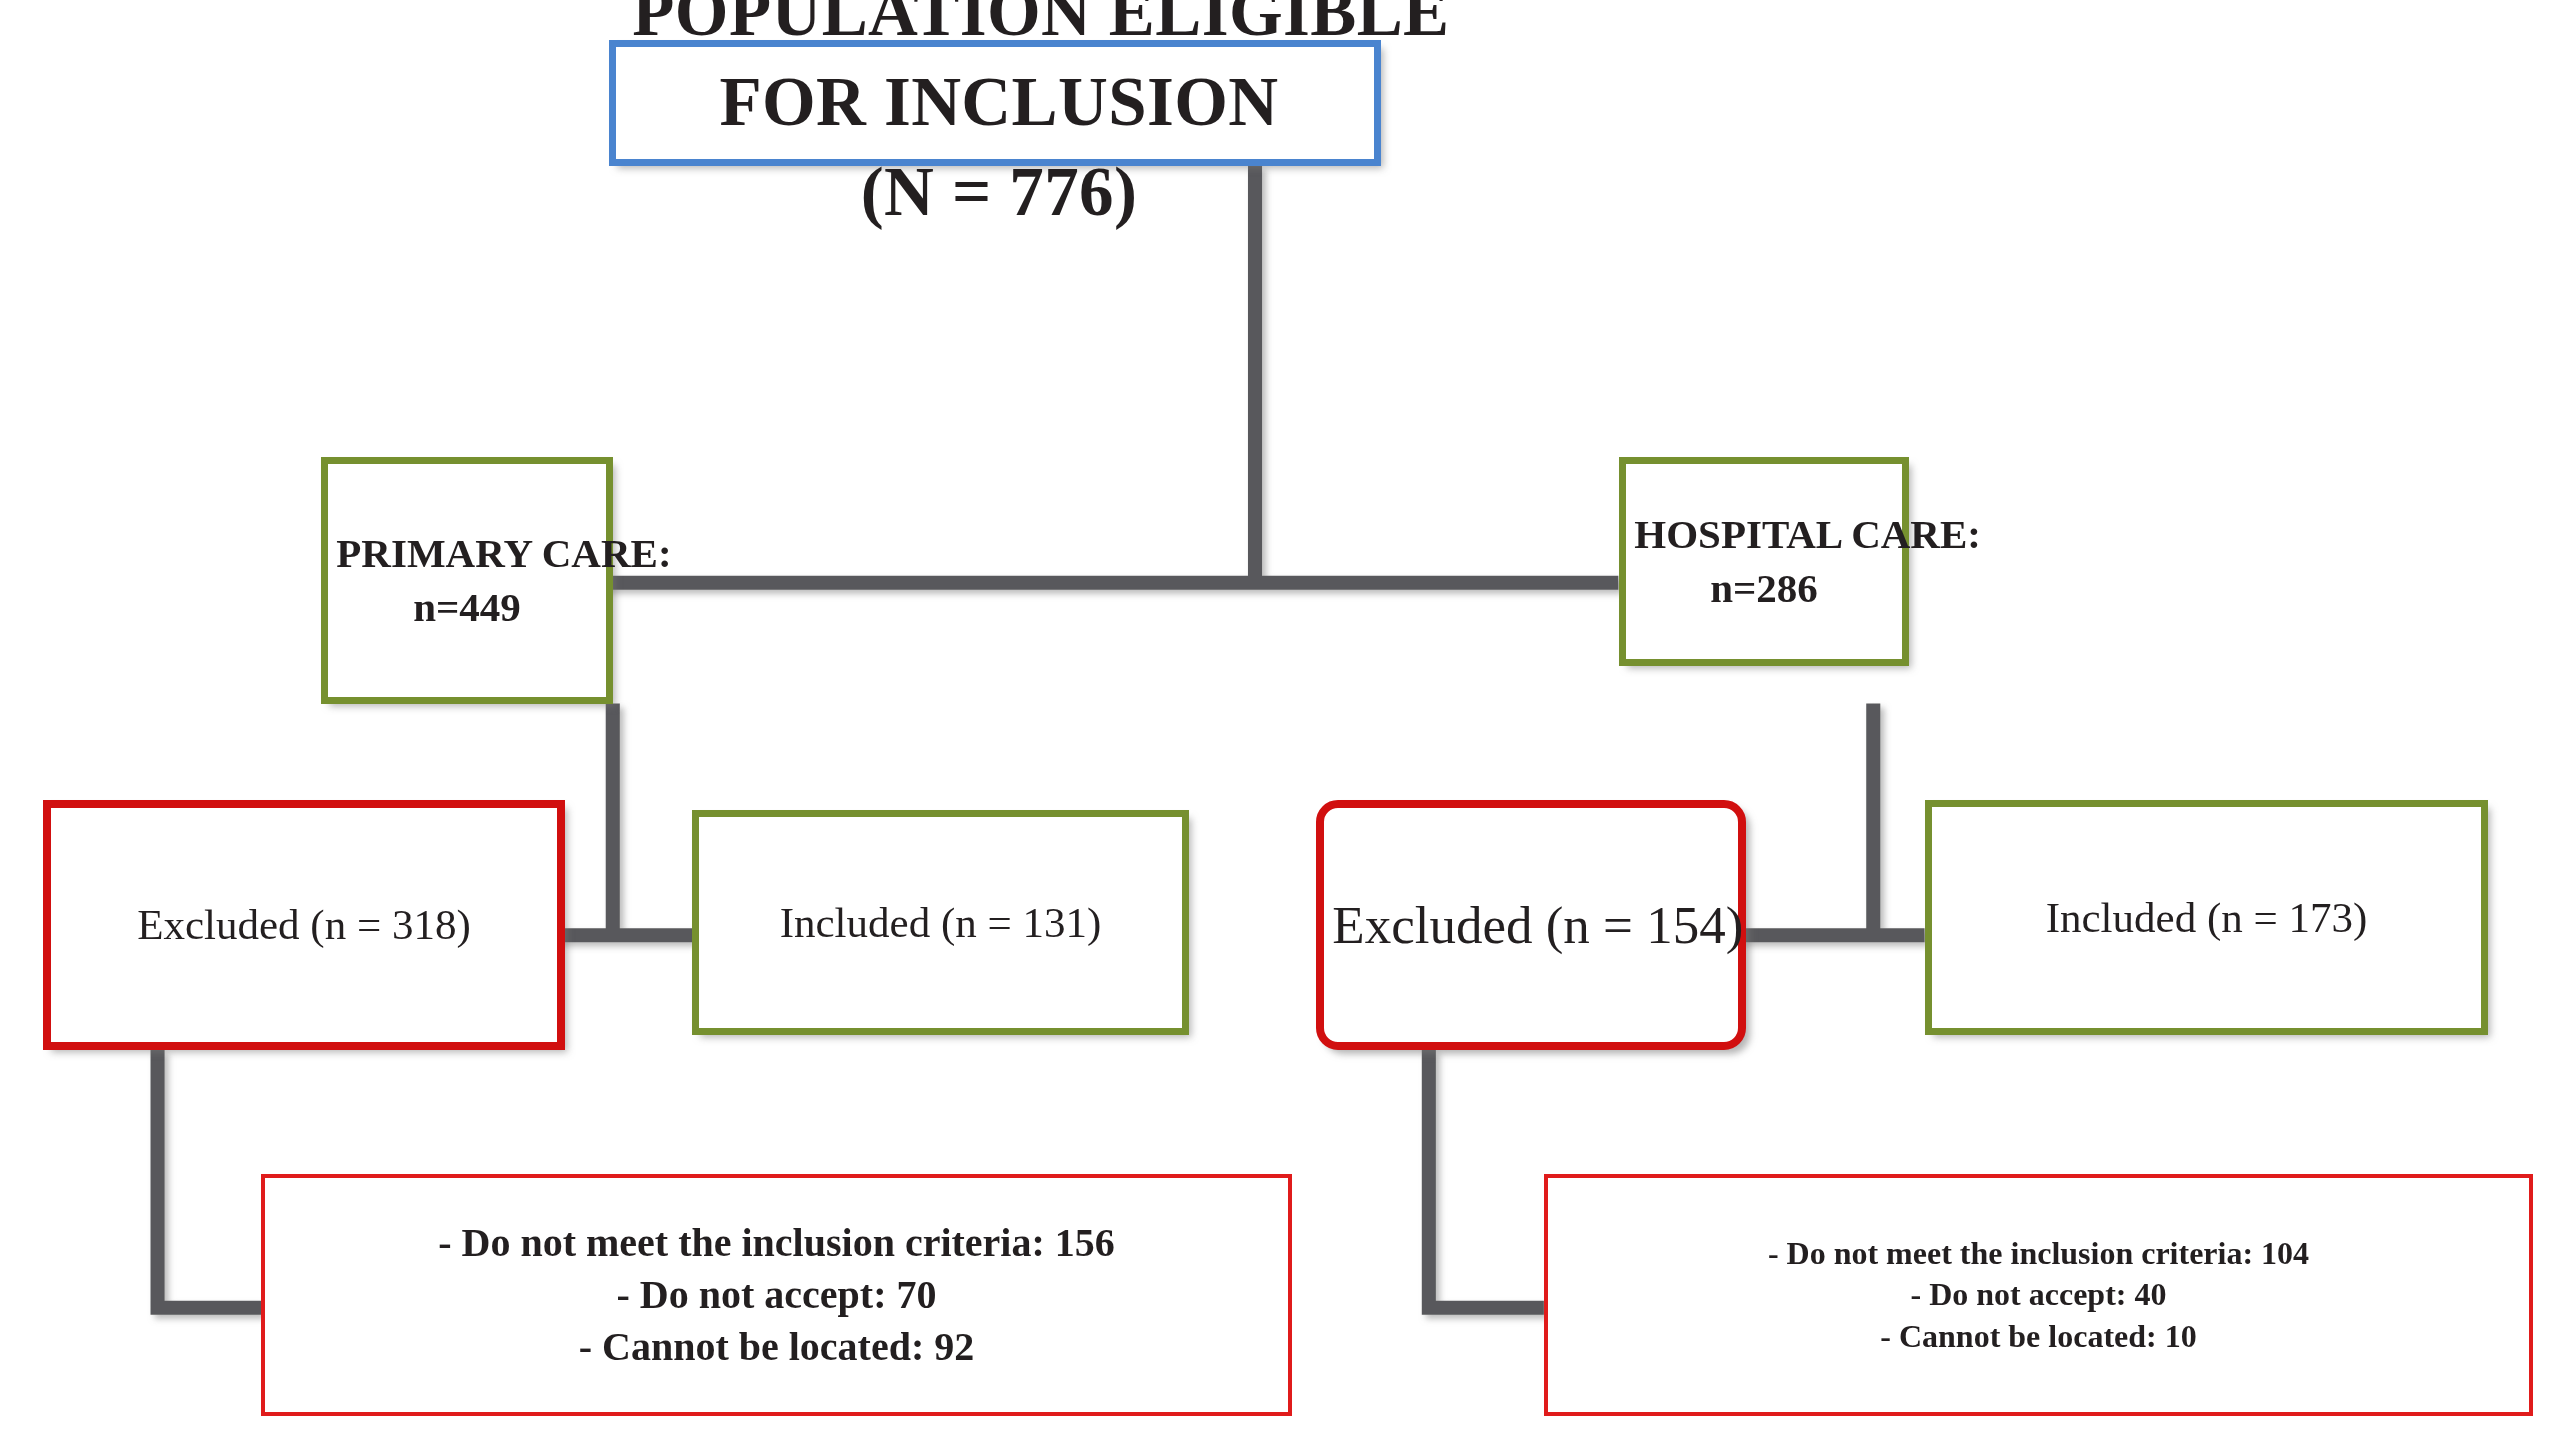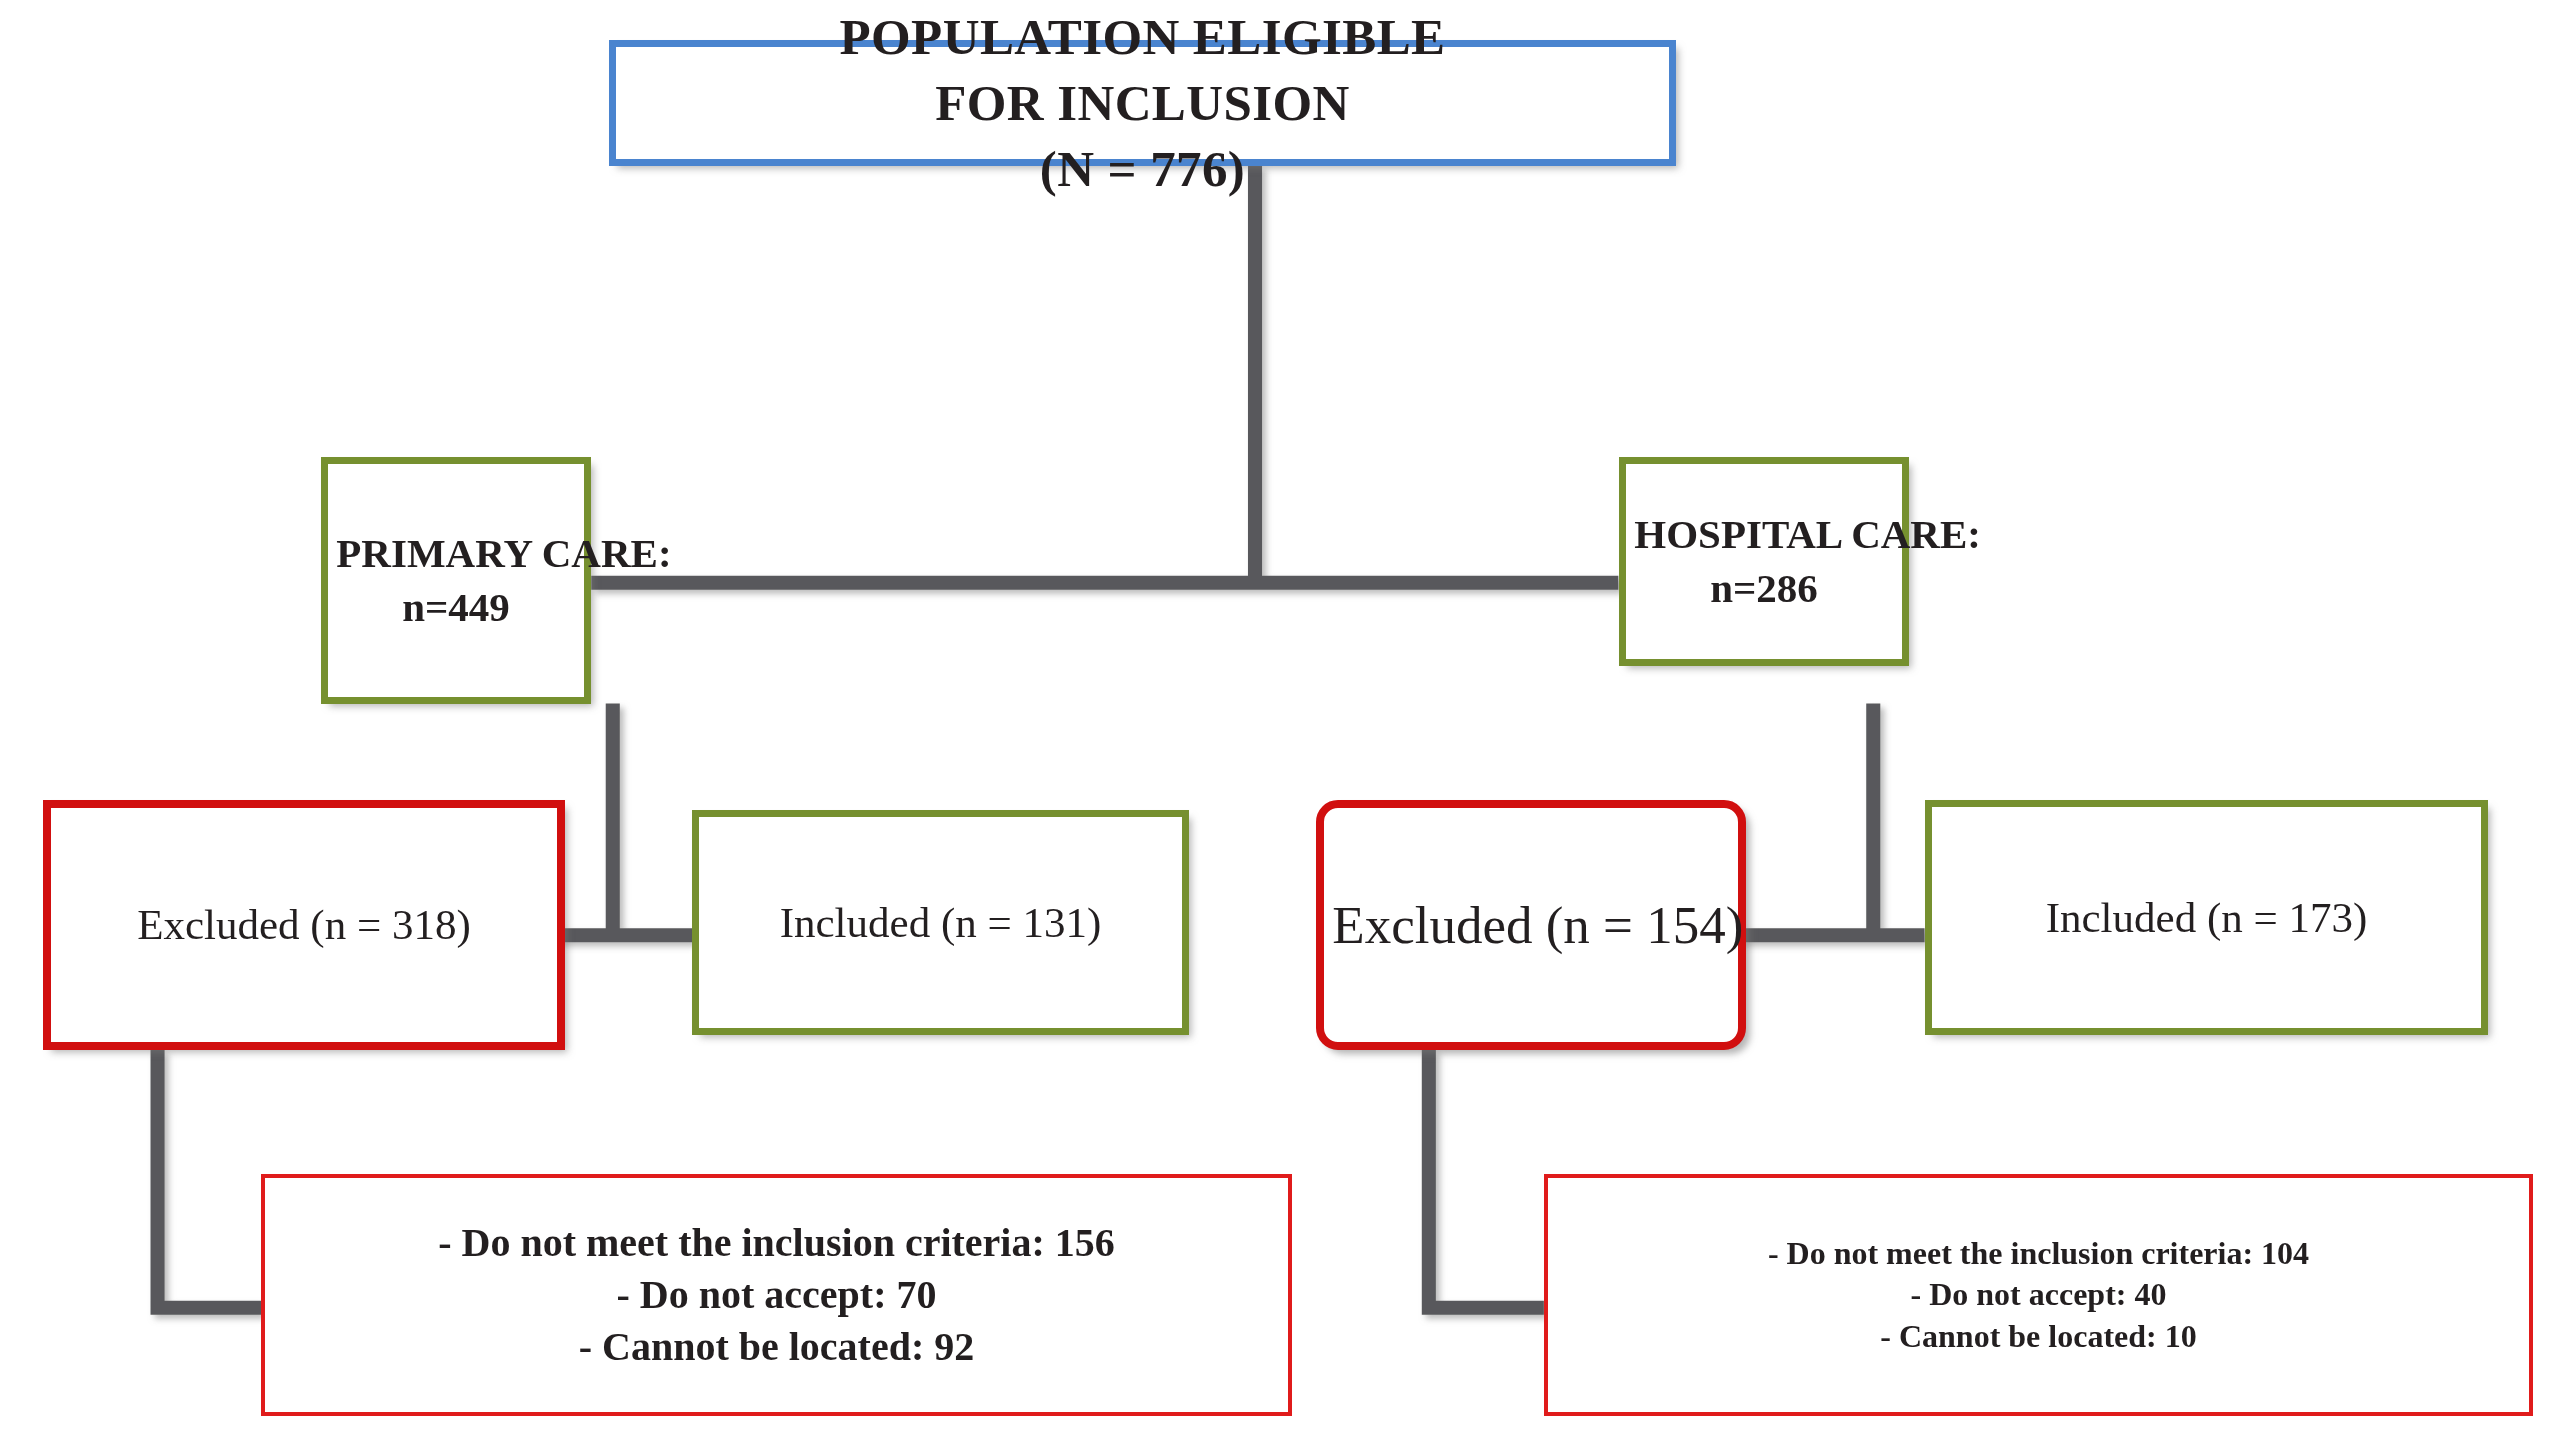--- a/index.html
+++ b/index.html
@@ -64,25 +64,25 @@
     box-shadow: 5.8px 5.8px 7.5px -2.5px rgba(120,120,120,0.55);
     margin-left: 8px;
   }
   .node--red-thin {
     border: 4.1px solid #e01b1b;
     box-shadow: none;
   }
 
   
   #node-population {
-    left: 609px;  top: 40px;   width: 1067px; height: 126px;
-    font-size: 51px; font-weight: bold; letter-spacing: 0.2px;
+    left: 609px;  top: 40px;   width: 772px; height: 126px;
+    font-size: 69px; font-weight: bold; letter-spacing: 0.2px; padding-left: 8px;
   }
   #node-primary {
-    left: 321px;  top: 457px;  width: 270px;  height: 247px;
+    left: 321px;  top: 457px;  width: 292px;  height: 247px;
     font-size: 41px; font-weight: bold; align-items: center;
   }
   #node-hospital {
     left: 1619px; top: 457px;  width: 290px;  height: 209px;
     font-size: 41px; font-weight: bold;
   }
   #node-excluded-primary {
     left: 35px;   top: 800px;  width: 522px;  height: 250px;
     font-size: 43px;
   }

